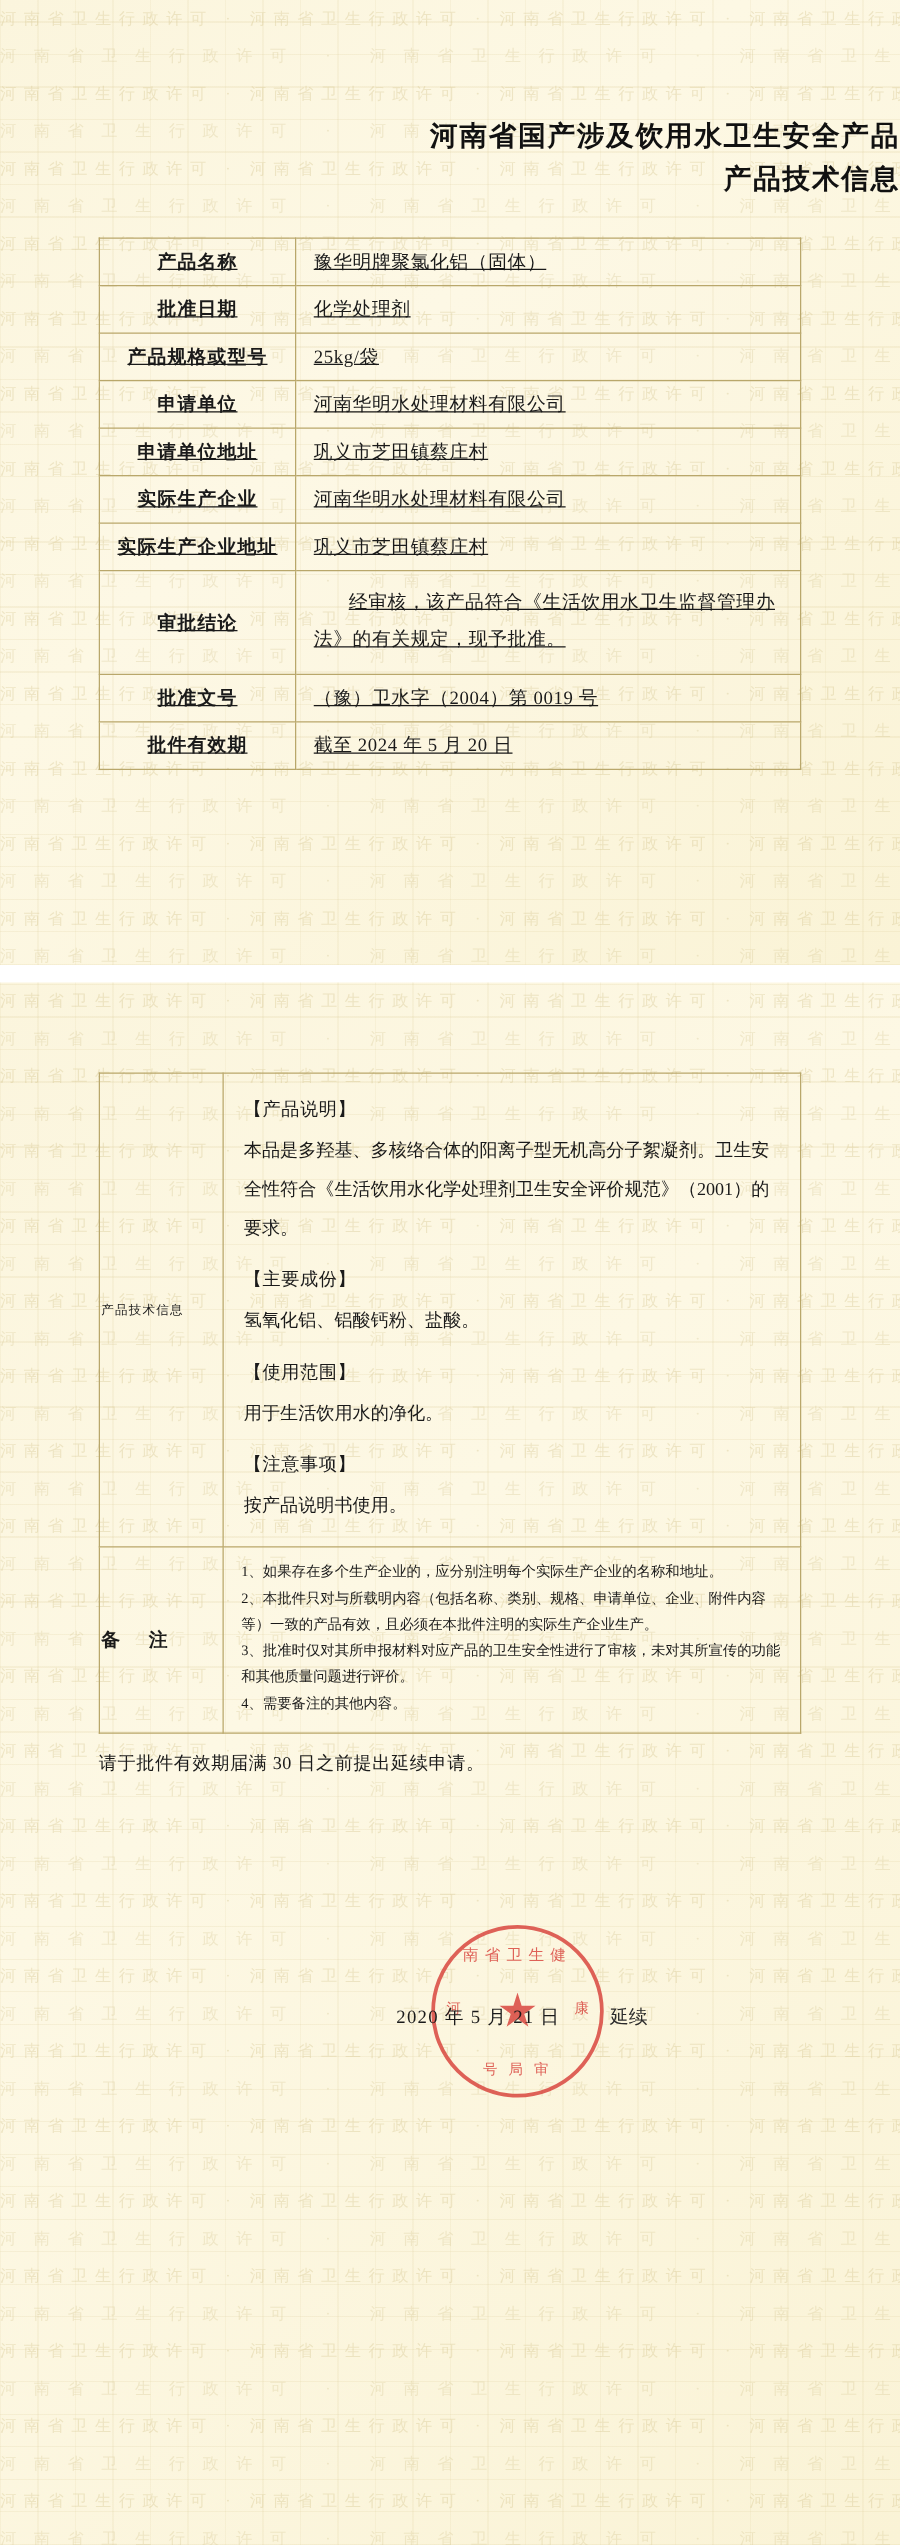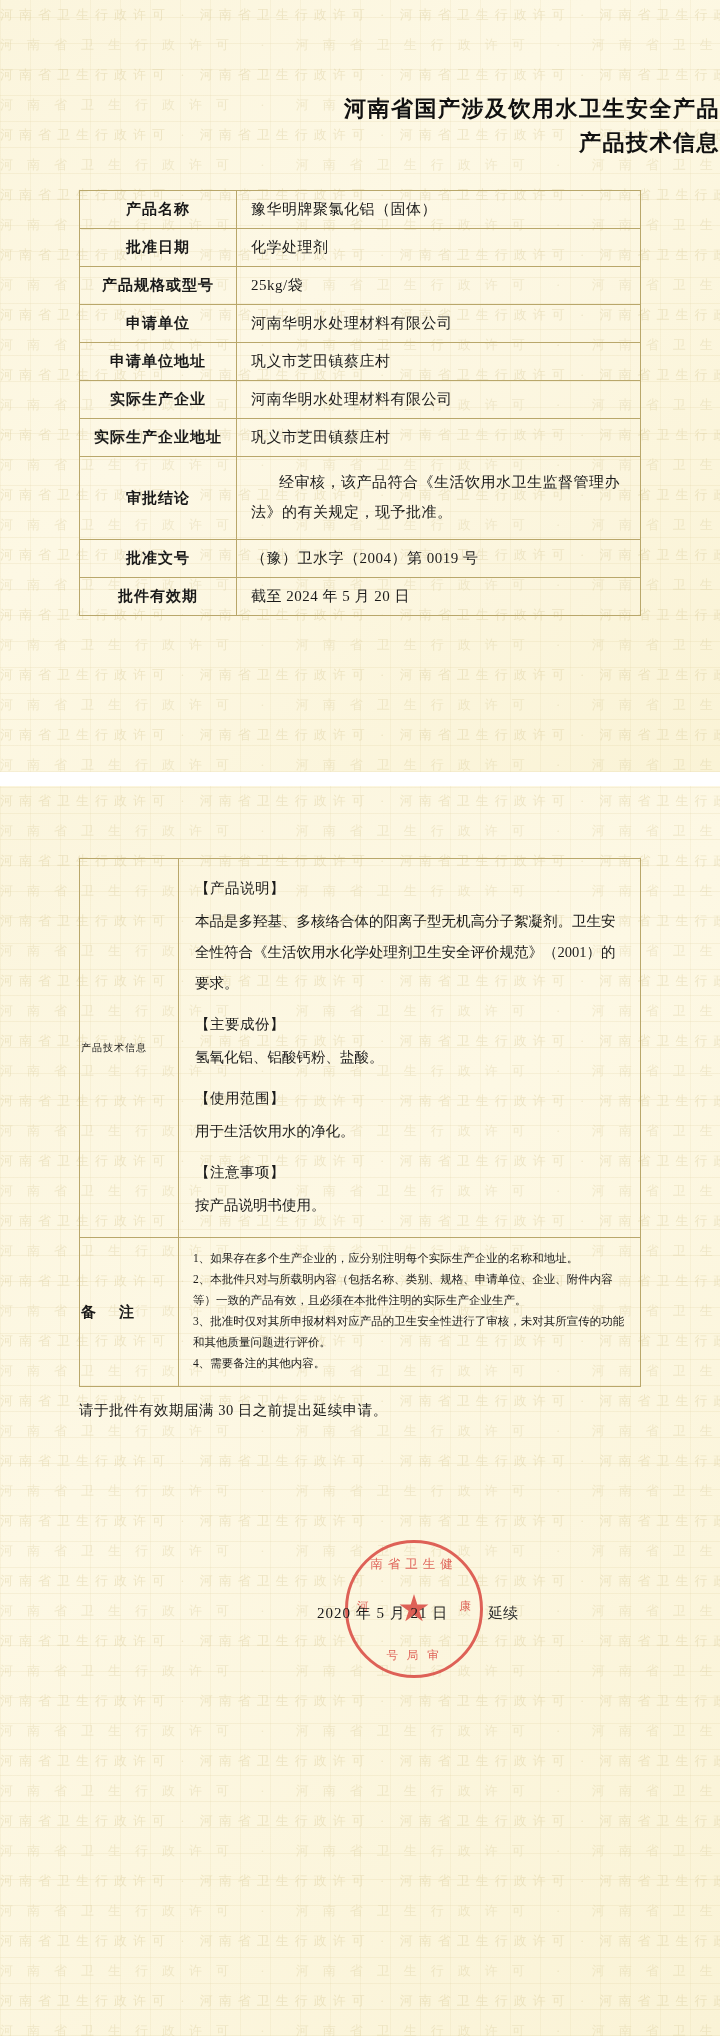--- a/index.html
+++ b/index.html
@@ -63,20 +63,21 @@
     position: relative;
     margin: 30px auto 0 auto;
     border-collapse: collapse;
     width: 562px;
     background: rgba(255,255,255,0.04);
   }
   table.main td {
     border: 1px solid #b9a76b;
     vertical-align: middle;
     font-size: 15px;
+    text-decoration: underline;
   }
   td.label {
     width: 148px;
     text-align: center;
     font-weight: bold;
     letter-spacing: 1px;
     padding: 9px 4px;
     font-size: 15.5px;
   }
   td.value {

